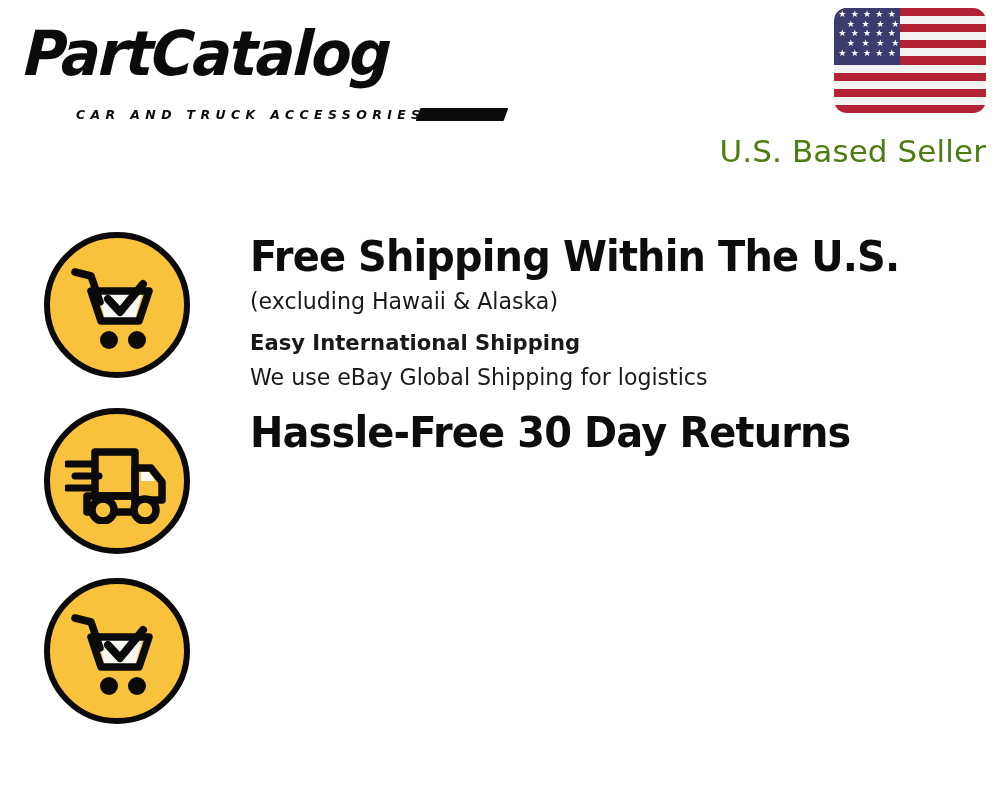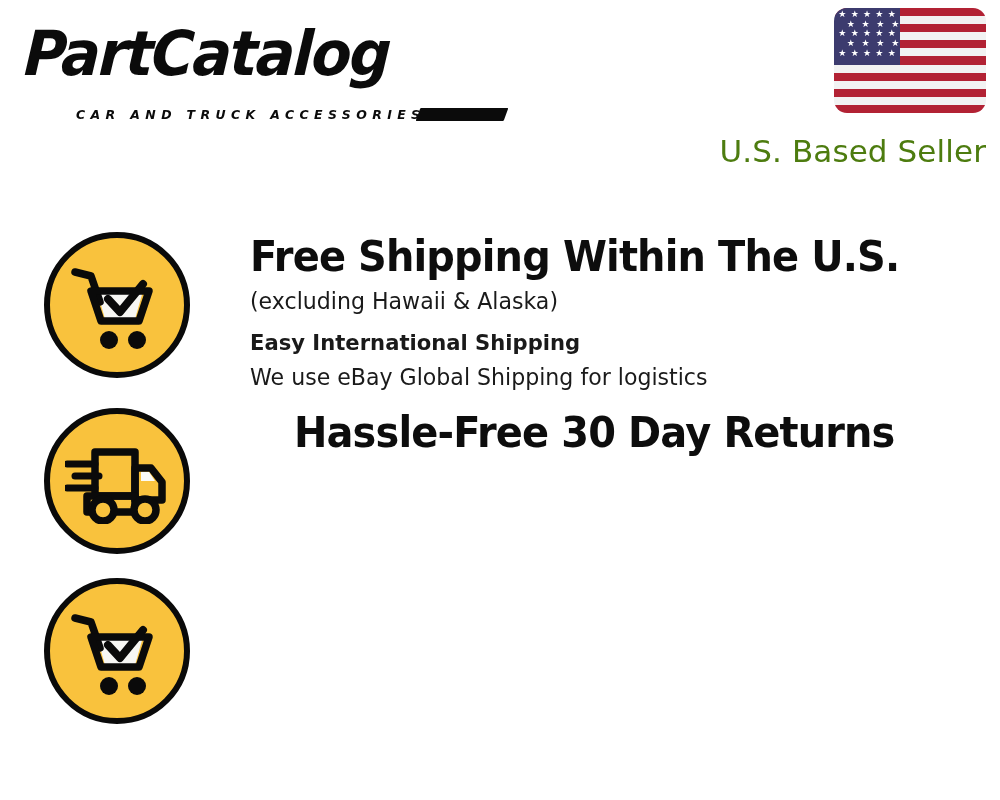--- a/index.html
+++ b/index.html
@@ -136,21 +136,21 @@
     width: 1000px;
   }
   .feature-row {
     position: absolute;
     left: 44px;
     width: 930px;
     display: flex;
     align-items: flex-start;
   }
   .feature-row.row-1 { top: 0px;   height: 160px; }
-  .feature-row.row-2 { top: 176px; height: 150px; gap: 44px; }
+  .feature-row.row-2 { top: 176px; height: 150px; }
   .feature-row.row-3 { top: 346px; height: 150px; }
 
   .feature-icon {
     flex: 0 0 auto;
     width: 146px;
     height: 146px;
     border-radius: 50%;
     background: #f9c23d;
     border: 6px solid #0a0a0a;
     box-sizing: border-box;

